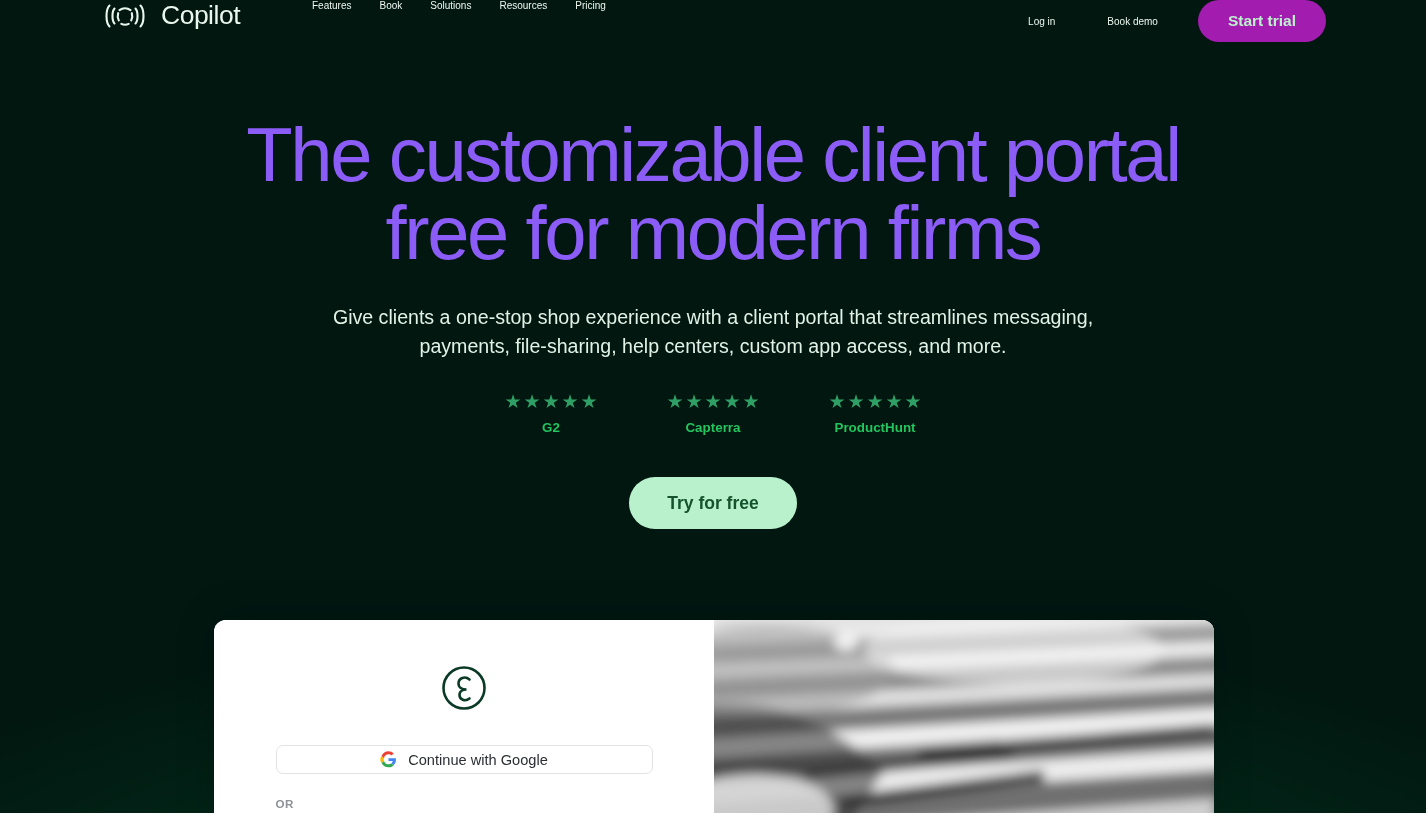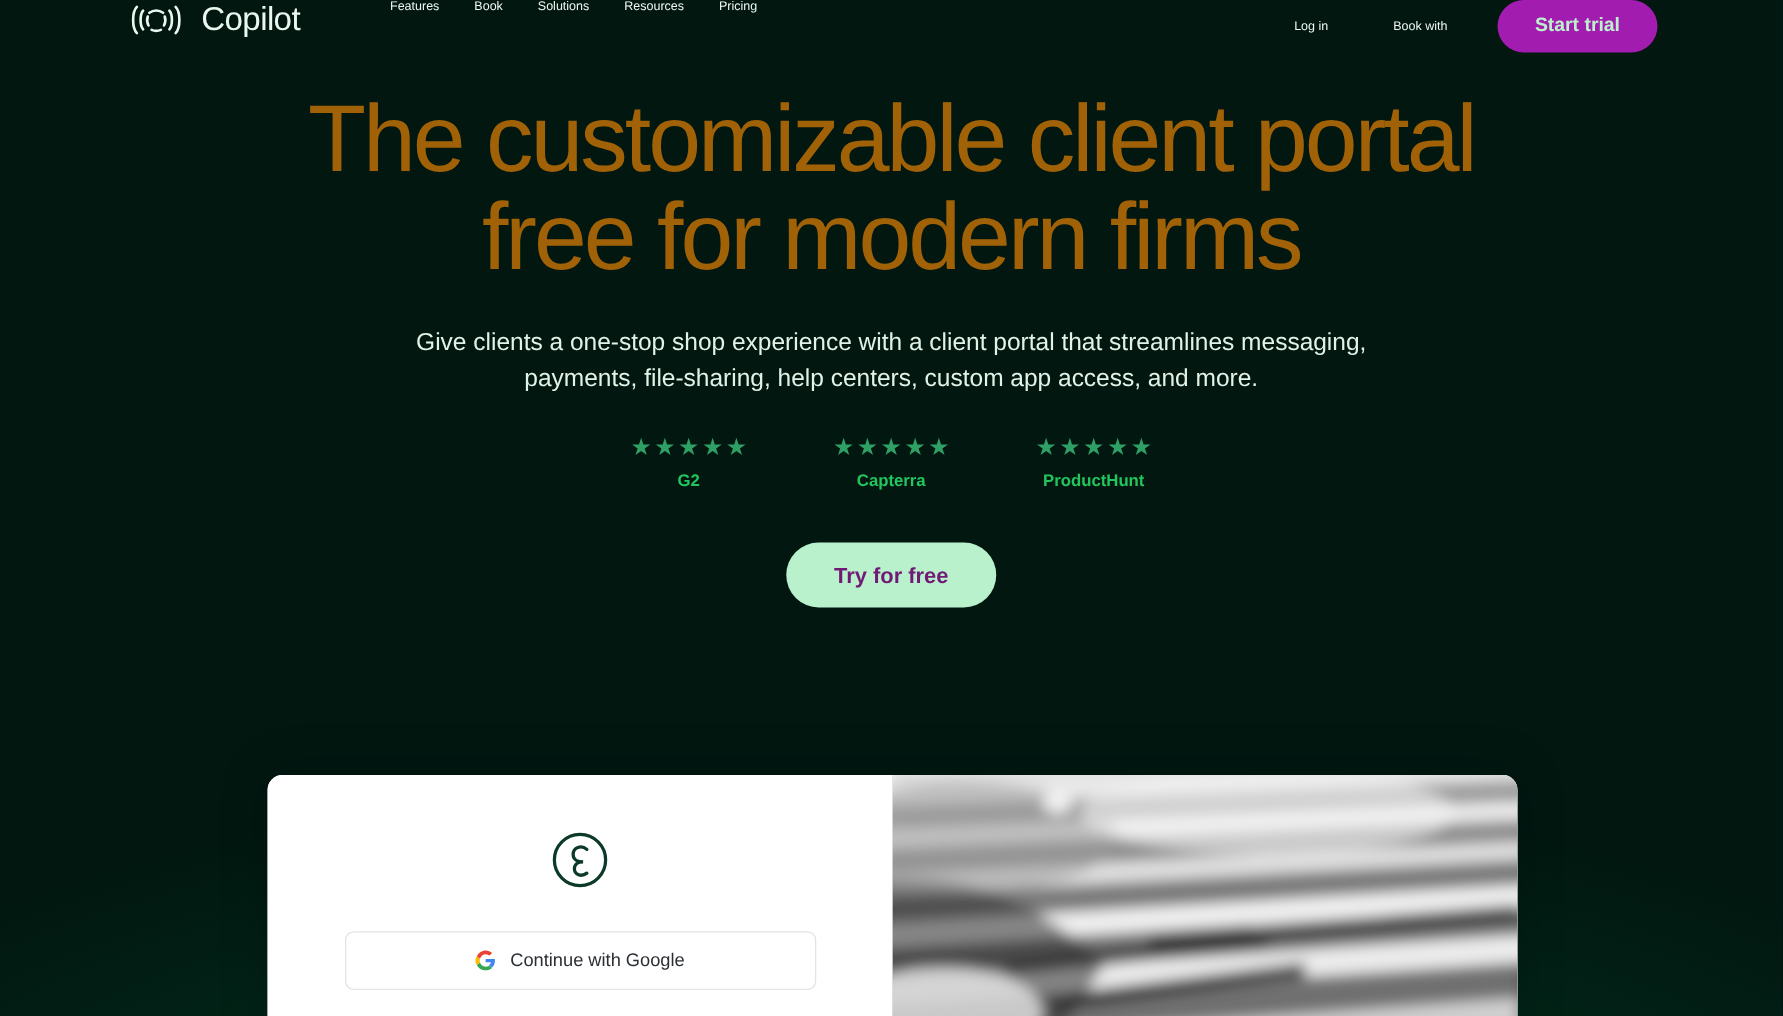--- a/index.html
+++ b/index.html
@@ -42,22 +42,22 @@
   .btn-trial{
     background:#a21caf; color:#bdf0cd; border:none; border-radius:999px;
     font-family:"Liberation Sans", sans-serif;
     font-size:15.5px; font-weight:700; padding:0 30px; height:42px;
     margin-left:14px; cursor:pointer; white-space:nowrap;
   }
 
   
   .hero{ position:absolute; top:0; left:0; right:0; text-align:center; z-index:4; }
   .headline{
-    margin-top:73px;
-    color:#a16207;
+    margin-top:116px;
+    color:#8b5cf6;
     font-size:76px;
     line-height:78px;
     font-weight:400;
     letter-spacing:-2.4px;
   }
   .headline .l2{ display:block; }
   .subhead{
     margin:31px auto 0;
     width:810px;
     color:#e2f2e6;
@@ -74,39 +74,39 @@
   .rating{ width:162px; text-align:center; }
   .stars{ display:flex; justify-content:center; gap:2px; line-height:1; }
   .star{ color:#2fa065; font-size:19px; }
   .rating-name{
     margin-top:9px; color:#22c55e; font-size:13.4px; font-weight:700;
   }
 
   
   .cta{
     margin-top:42px;
-    background:#b9f1cd; color:#701a75; border:none; border-radius:999px;
+    background:#b9f1cd; color:#14532d; border:none; border-radius:999px;
     font-family:"Liberation Sans", sans-serif;
     font-size:17.5px; font-weight:700; padding:0 38px; height:52px; cursor:pointer;
   }
 
   
   .product{
     position:absolute; left:214px; top:620px; width:1000px; height:210px;
     background:#fff; border-radius:12px; overflow:hidden;
     display:flex; z-index:4;
     box-shadow:0 -2px 40px rgba(0,0,0,0.18);
   }
   .login-pane{
     width:500px; background:#fff; position:relative;
     display:flex; flex-direction:column; align-items:center;
   }
   .copilot-circle{ margin-top:44px; width:48px; height:48px; display:block; }
   .google-btn{
-    margin-top:33px; width:377px; height:47px;
+    margin-top:33px; width:377px; height:29px;
     border:1px solid #e3e3e3; border-radius:7px; background:#fff;
     display:flex; align-items:center; justify-content:center; gap:11px;
     cursor:pointer; font-family:"Liberation Sans", sans-serif;
   }
   .google-g{ width:17px; height:17px; display:block; }
   .google-label{ color:#2b2f33; font-size:14.6px; }
   .or-row{
     margin-top:23px; width:377px; display:flex; align-items:center; gap:10px;
   }
   .or-text{ color:#8b9196; font-size:11.6px; font-weight:700; letter-spacing:0.4px; }
@@ -145,21 +145,21 @@
   <div class="nav-links">
     <a class="nav-link">Features</a>
     <a class="nav-link">Book</a>
     <a class="nav-link">Solutions</a>
     <a class="nav-link">Resources</a>
     <a class="nav-link">Pricing</a>
   </div>
 
   <div class="nav-right">
     <a class="nav-link">Log in</a>
-    <a class="nav-link">Book with</a>
+    <a class="nav-link">Book demo</a>
     <button class="btn-trial">Start trial</button>
   </div>
 </div>
 
 <div class="hero">
 
   <h1 class="headline">
     <span>The customizable client portal</span>
     <span class="l2">free for modern firms</span>
   </h1>

